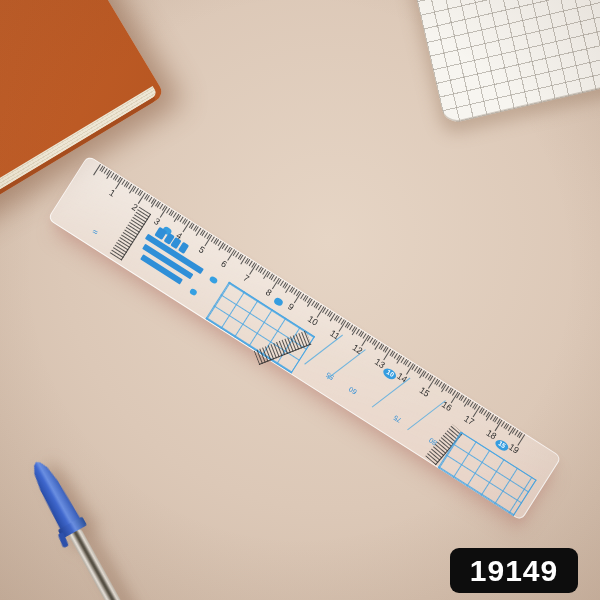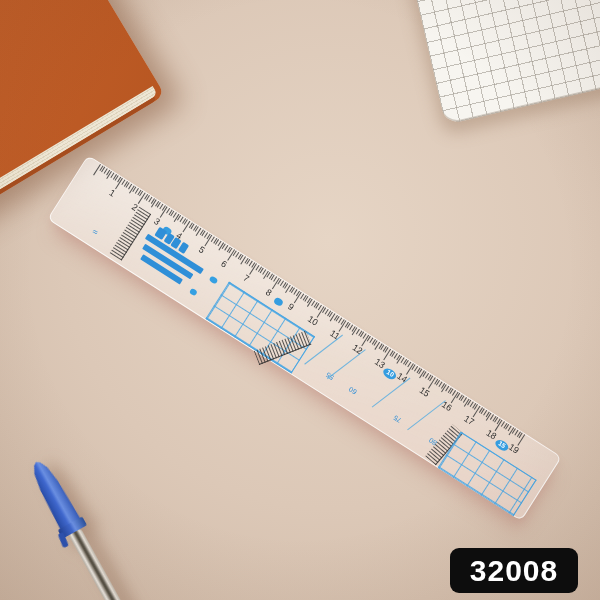--- a/index.html
+++ b/index.html
@@ -359,13 +359,13 @@
 
 <div class="pen">
   <div class="cap"></div>
   <div class="caplip"></div>
   <div class="clip"></div>
   <div class="barrel"></div>
 </div>
 
 <div class="vignette"></div>
 
-<div class="badge">32008</div>
+<div class="badge">19149</div>
 
 </body></html>

